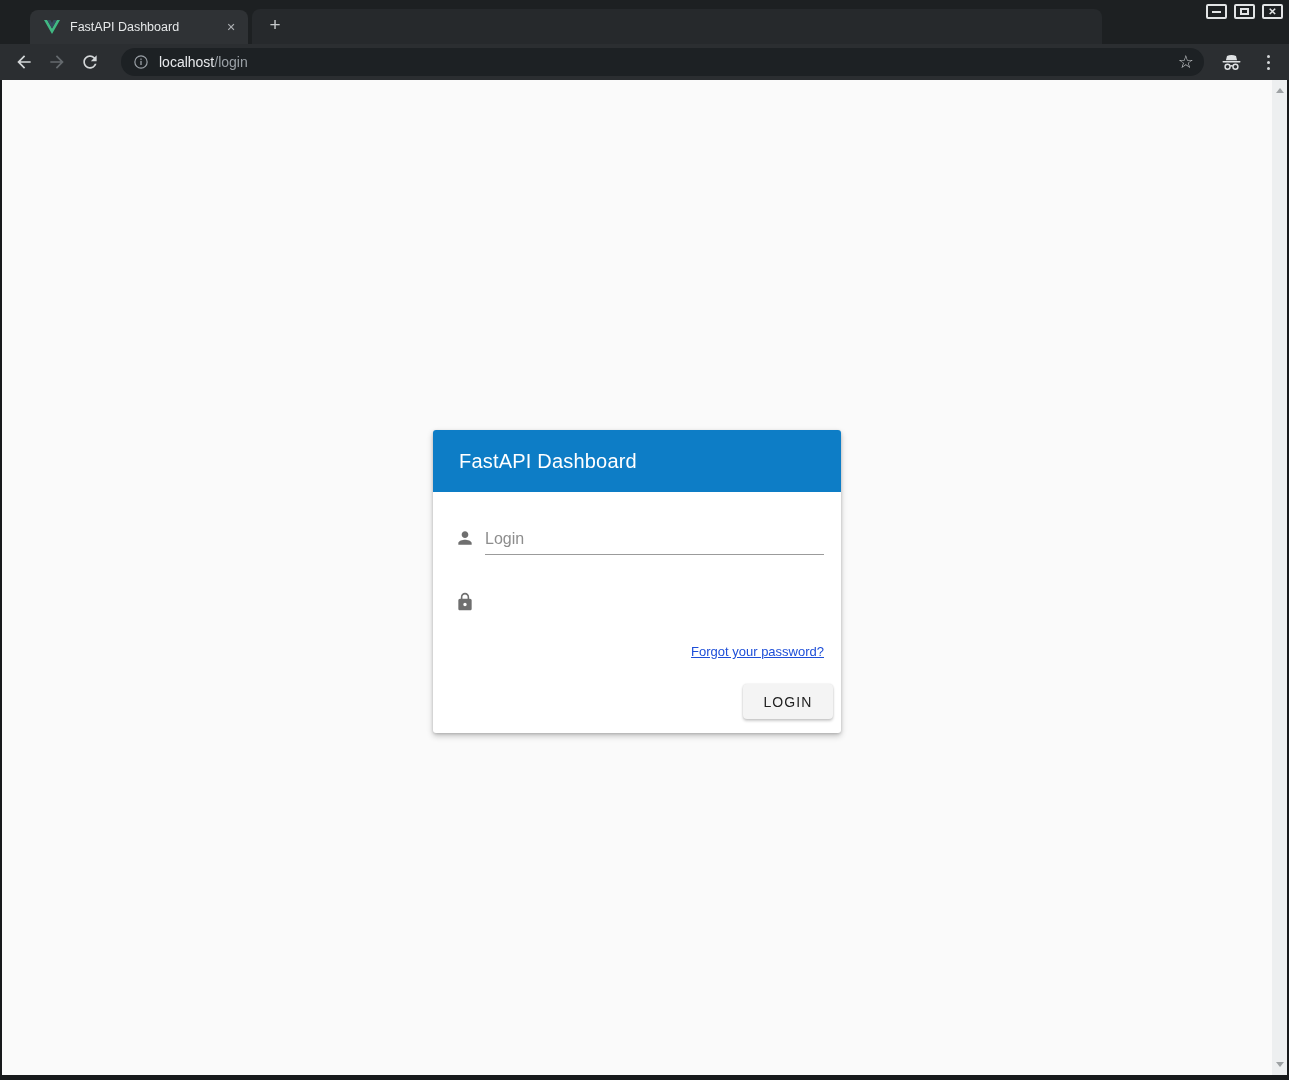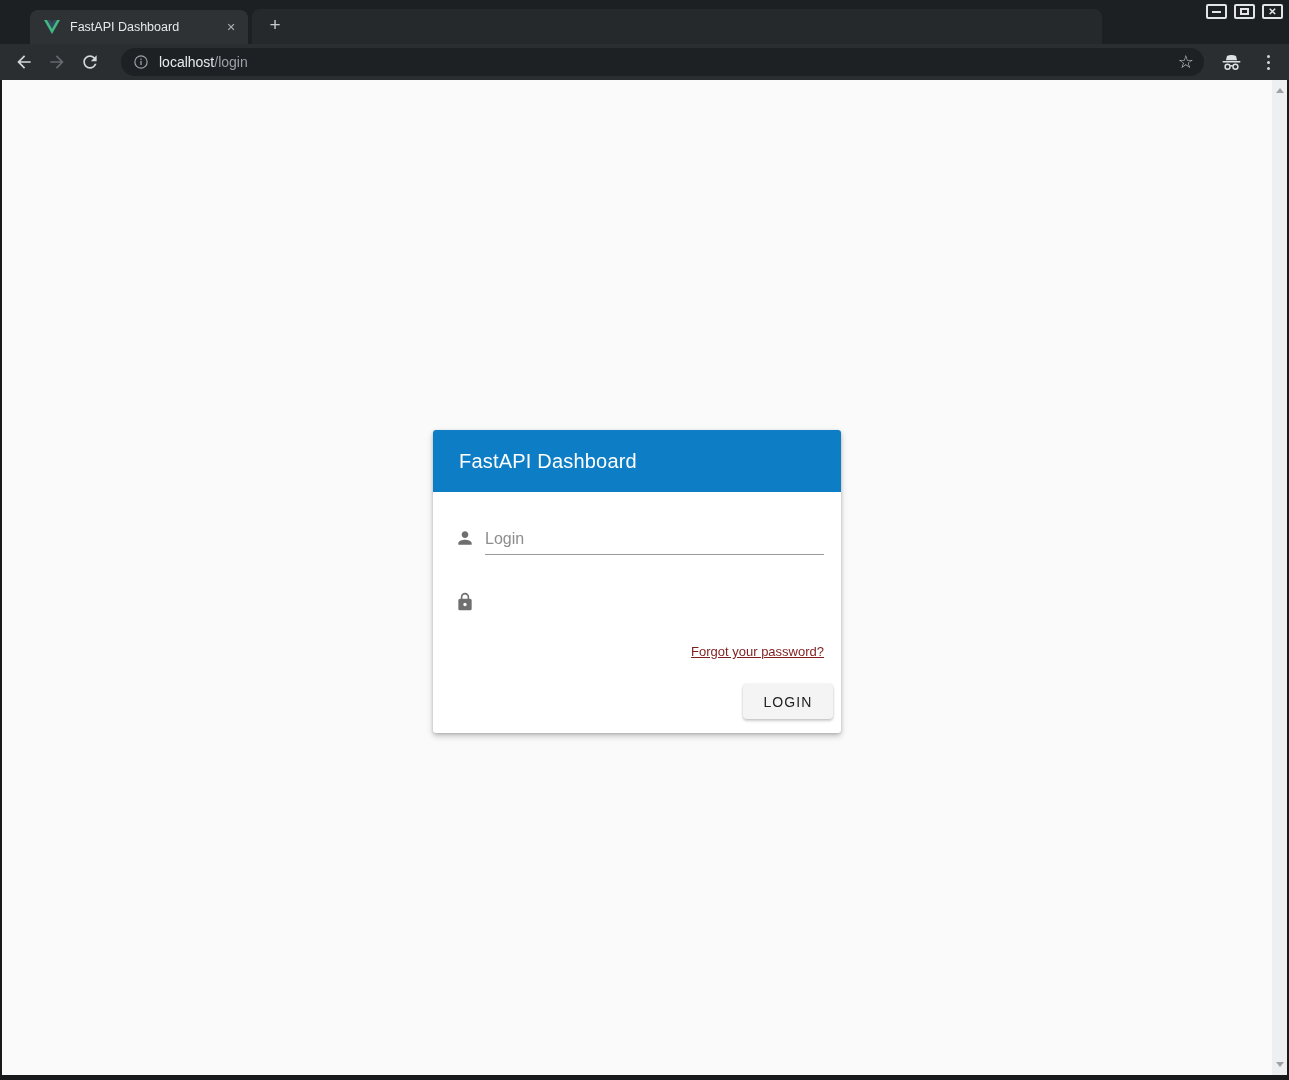--- a/index.html
+++ b/index.html
@@ -69,21 +69,21 @@
   .field-row { display:flex; align-items:flex-end; margin:36px 17px 0 22px; gap:10px; }
   .field-row.second { margin-top:37px; }
   .field-icon { width:20px; height:20px; flex:0 0 auto; margin-bottom:7px; }
   .input-wrap { flex:1; border-bottom:1px solid #9b9b9b; padding-bottom:6px; }
   .input-wrap input { width:100%; border:none; outline:none; background:transparent;
                       font-size:16px; color:#333333; padding:0;
                       font-family:"Liberation Sans", sans-serif; }
   .input-wrap input::placeholder { color:#8d8d8d; opacity:1; }
 
   .link-row { text-align:right; margin:23px 17px 0 0; }
-  .forgot-link { font-size:13px; color:#7f1d1d; text-decoration:underline; }
+  .forgot-link { font-size:13px; color:#1d4ed8; text-decoration:underline; }
 
   .actions-row { display:flex; justify-content:flex-end; margin:24px 8px 0 0; }
   .login-btn { width:90px; height:35px; background:#f4f4f4; border:none; border-radius:4px;
                font-size:14px; font-weight:500; letter-spacing:1.1px; color:#222222;
                font-family:"Liberation Sans", sans-serif;
                box-shadow:0 2px 3px rgba(0,0,0,.2), 0 0 2px rgba(0,0,0,.12); }
 </style>
 </head>
 <body>
 

